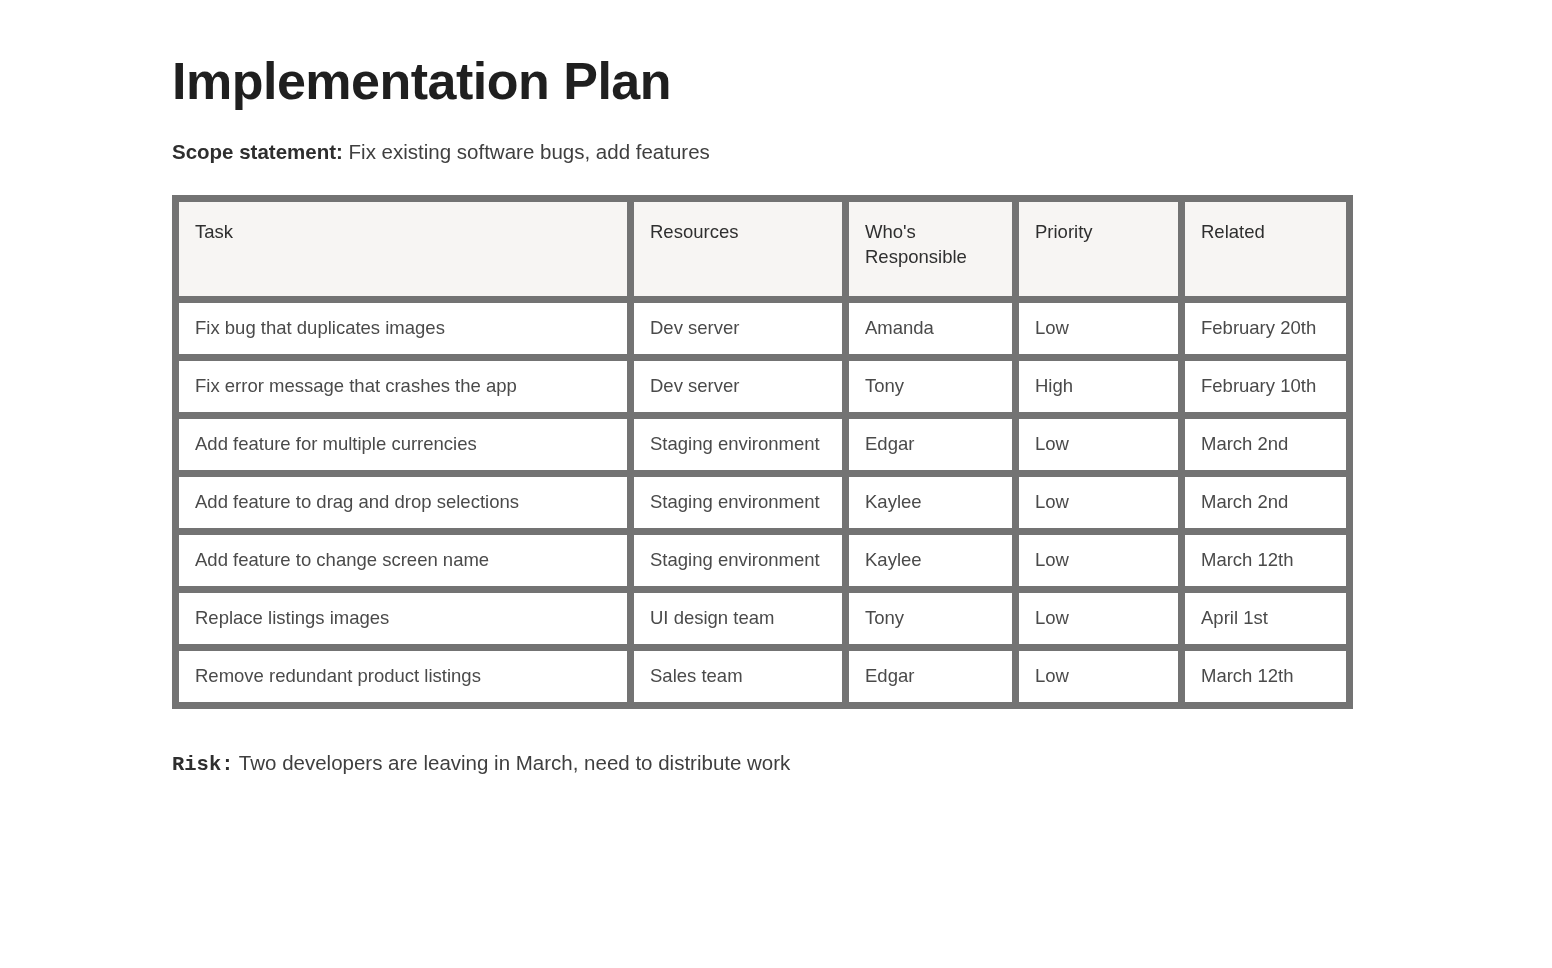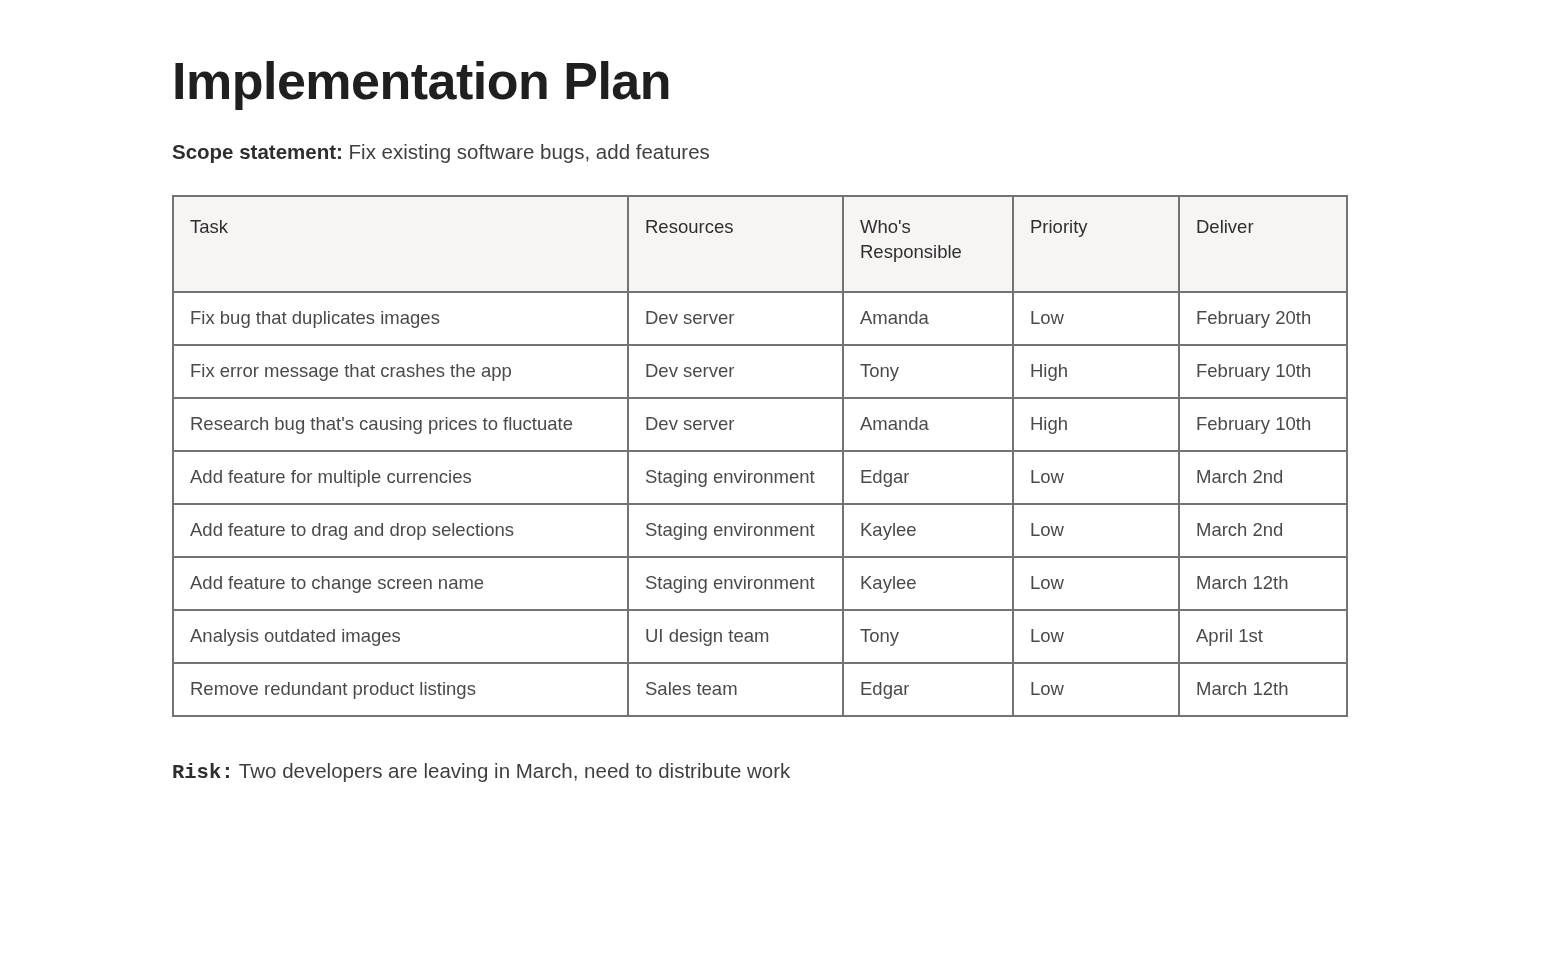--- a/index.html
+++ b/index.html
@@ -42,21 +42,21 @@
     color: #2e2e2e;
   }
   table.plan {
     border-collapse: collapse;
     width: 1174px;
     table-layout: fixed;
     background: #fff;
   }
   table.plan th,
   table.plan td {
-    border: 2px solid #737373;
+    border: 7px solid #737373;
     text-align: left;
     vertical-align: top;
     font-weight: normal;
     font-size: 18.5px;
     color: #4a4a4a;
     padding: 14px 16px;
     line-height: 1.35;
   }
   table.plan thead th {
     background: #f7f5f3;
@@ -112,42 +112,35 @@
       <col class="c-who">
       <col class="c-pri">
       <col class="c-dead">
     </colgroup>
     <thead>
       <tr>
         <th>Task</th>
         <th>Resources</th>
         <th>Who's Responsible</th>
         <th>Priority</th>
-        <th>Deliver</th>
+        <th>Related</th>
       </tr>
     </thead>
     <tbody>
       <tr>
         <td>Fix bug that duplicates images</td>
         <td>Dev server</td>
         <td>Amanda</td>
         <td>Low</td>
         <td>February 20th</td>
       </tr>
       <tr>
         <td>Fix error message that crashes the app</td>
         <td>Dev server</td>
         <td>Tony</td>
-        <td>High</td>
-        <td>February 10th</td>
-      </tr>
-      <tr>
-        <td>Research bug that's causing prices to fluctuate</td>
-        <td>Dev server</td>
-        <td>Amanda</td>
         <td>High</td>
         <td>February 10th</td>
       </tr>
       <tr>
         <td>Add feature for multiple currencies</td>
         <td>Staging environment</td>
         <td>Edgar</td>
         <td>Low</td>
         <td>March 2nd</td>
       </tr>
@@ -159,21 +152,21 @@
         <td>March 2nd</td>
       </tr>
       <tr>
         <td>Add feature to change screen name</td>
         <td>Staging environment</td>
         <td>Kaylee</td>
         <td>Low</td>
         <td>March 12th</td>
       </tr>
       <tr>
-        <td>Analysis outdated images</td>
+        <td>Replace listings images</td>
         <td>UI design team</td>
         <td>Tony</td>
         <td>Low</td>
         <td>April 1st</td>
       </tr>
       <tr>
         <td>Remove redundant product listings</td>
         <td>Sales team</td>
         <td>Edgar</td>
         <td>Low</td>

